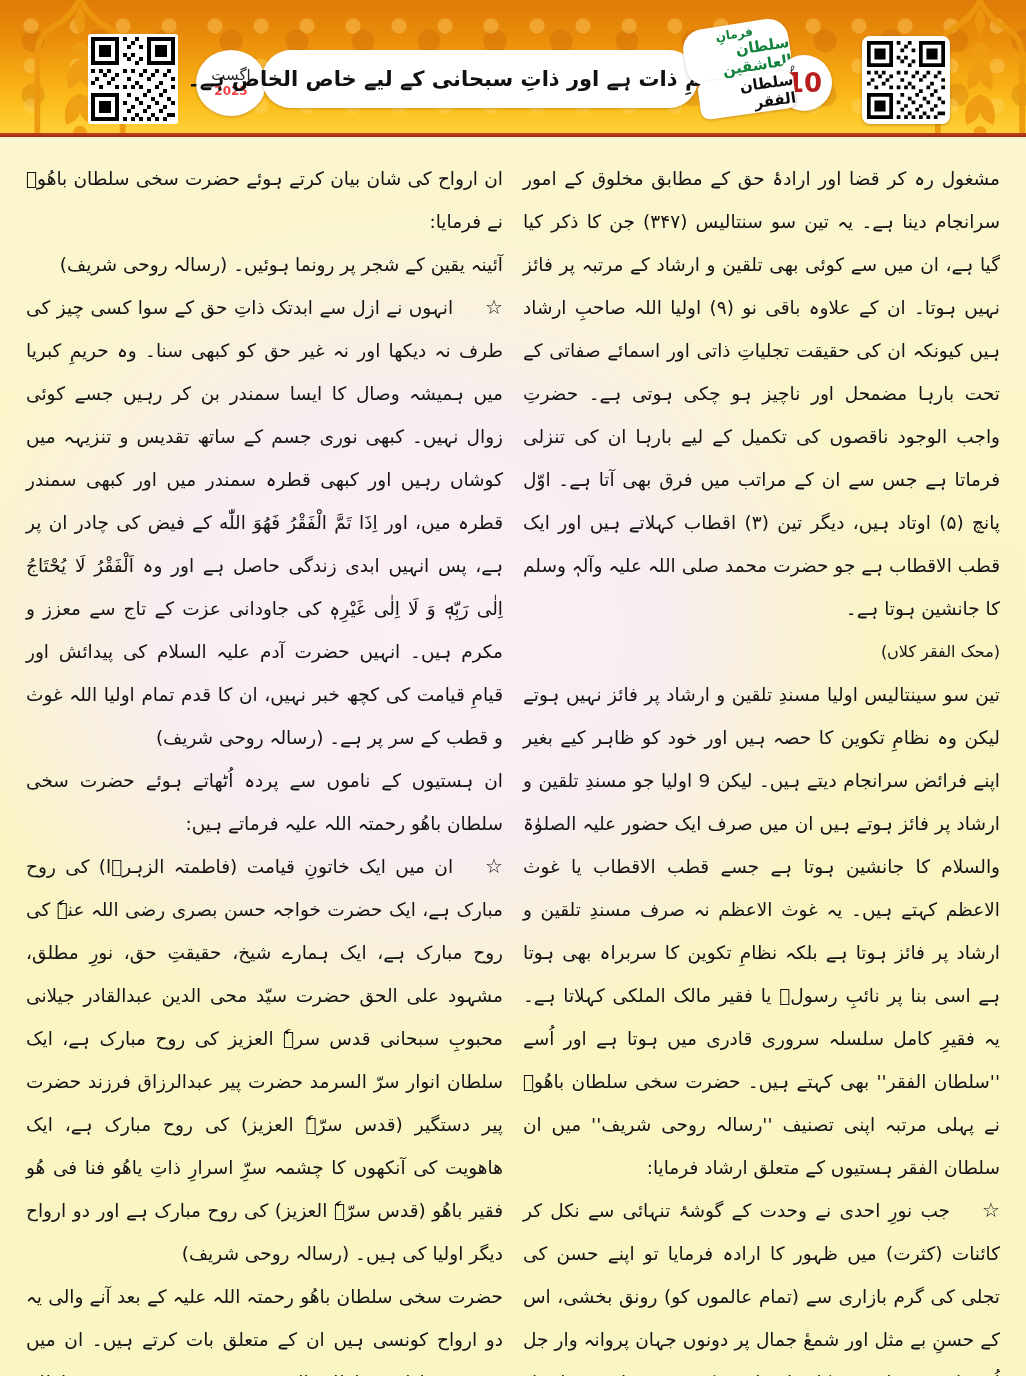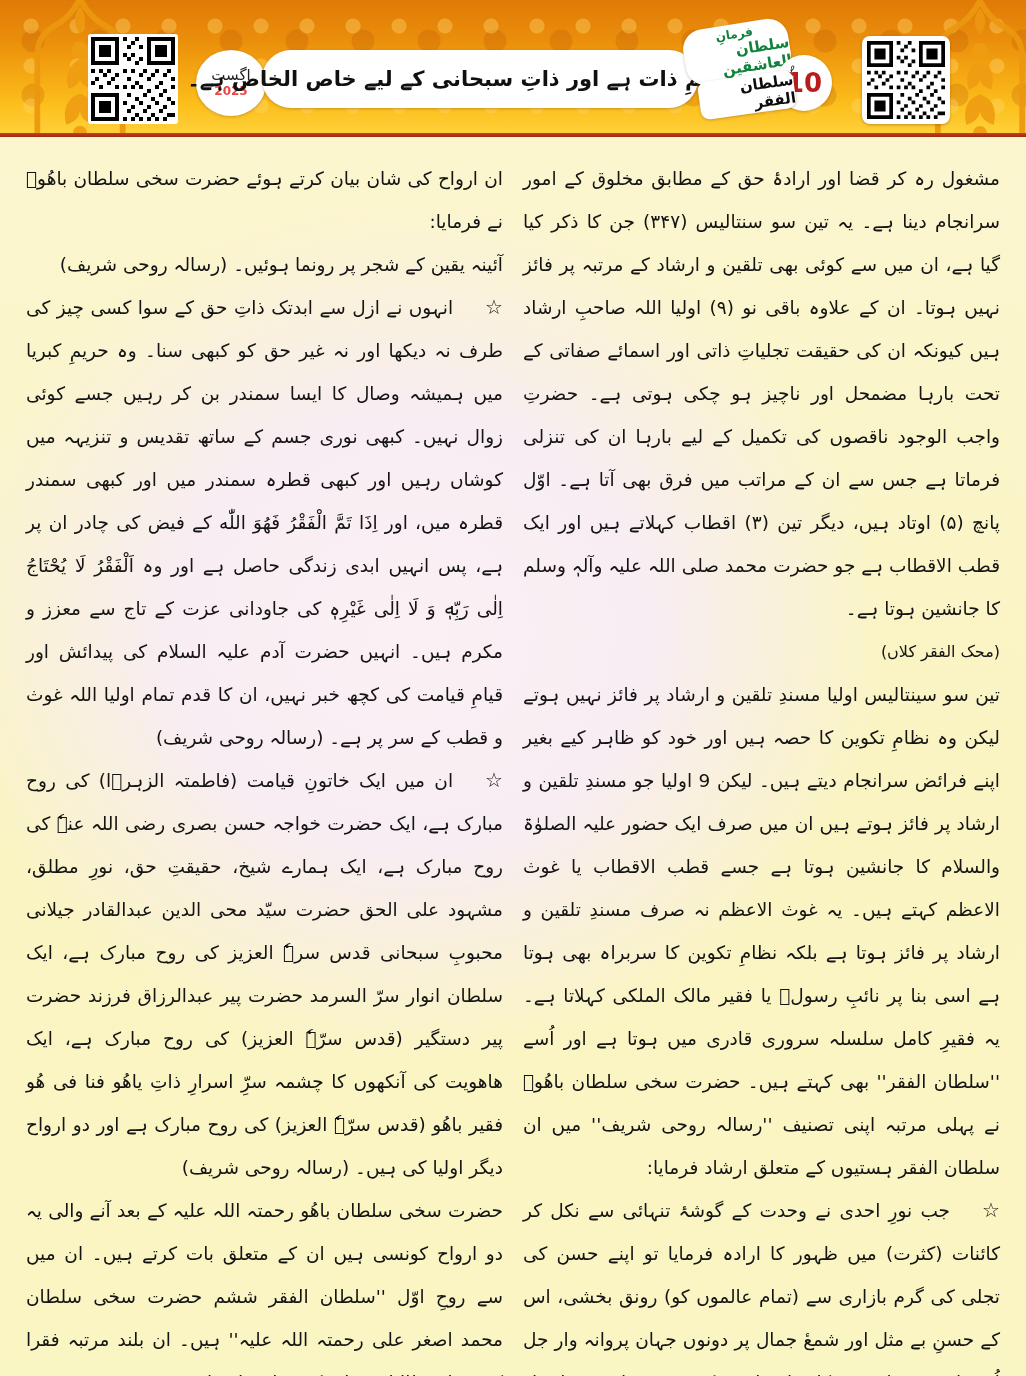--- a/index.html
+++ b/index.html
@@ -148,18 +148,19 @@
       <p class="para"><span>مشغول رہ کر قضا اور ارادۂ حق کے مطابق مخلوق کے امور سرانجام دینا ہے۔ یہ تین سو سنتالیس (۳۴۷) جن کا ذکر کیا گیا ہے، ان میں سے کوئی بھی تلقین و ارشاد کے مرتبہ پر فائز نہیں ہوتا۔ ان کے علاوہ باقی نو (۹) اولیا اللہ صاحبِ ارشاد ہیں کیونکہ ان کی حقیقت تجلیاتِ ذاتی اور اسمائے صفاتی کے تحت بارہا مضمحل اور ناچیز ہو چکی ہوتی ہے۔ حضرتِ واجب الوجود ناقصوں کی تکمیل کے لیے بارہا ان کی تنزلی فرماتا ہے جس سے ان کے مراتب میں فرق بھی آتا ہے۔ اوّل پانچ (۵) اوتاد ہیں، دیگر تین (۳) اقطاب کہلاتے ہیں اور ایک قطب الاقطاب ہے جو حضرت محمد صلی اللہ علیہ وآلہٖ وسلم کا جانشین ہوتا ہے۔</span></p>
       <p class="para citation"><span>(محک الفقر کلاں)</span></p>
       <p class="para"><span>تین سو سینتالیس اولیا مسندِ تلقین و ارشاد پر فائز نہیں ہوتے لیکن وہ نظامِ تکوین کا حصہ ہیں اور خود کو ظاہر کیے بغیر اپنے فرائض سرانجام دیتے ہیں۔ لیکن 9 اولیا جو مسندِ تلقین و ارشاد پر فائز ہوتے ہیں ان میں صرف ایک حضور علیہ الصلوٰۃ والسلام کا جانشین ہوتا ہے جسے قطب الاقطاب یا غوث الاعظم کہتے ہیں۔ یہ غوث الاعظم نہ صرف مسندِ تلقین و ارشاد پر فائز ہوتا ہے بلکہ نظامِ تکوین کا سربراہ بھی ہوتا ہے اسی بنا پر نائبِ رسولؐ یا فقیر مالک الملکی کہلاتا ہے۔ یہ فقیرِ کامل سلسلہ سروری قادری میں ہوتا ہے اور اُسے ''سلطان الفقر'' بھی کہتے ہیں۔ حضرت سخی سلطان باھُوؒ نے پہلی مرتبہ اپنی تصنیف ''رسالہ روحی شریف'' میں ان سلطان الفقر ہستیوں کے متعلق ارشاد فرمایا:</span></p>
       <p class="para"><span class="star-marker">☆</span><span>جب نورِ احدی نے وحدت کے گوشۂ تنہائی سے نکل کر کائنات (کثرت) میں ظہور کا ارادہ فرمایا تو اپنے حسن کی تجلی کی گرم بازاری سے (تمام عالموں کو) رونق بخشی، اس کے حسنِ بے مثل اور شمعٔ جمال پر دونوں جہان پروانہ وار جل اُٹھے اور میم احمدی کا نقاب اوڑھ کر صورتِ احمدی اختیار کی۔ پھر جذبات اور ارادات کی کثرت سے سات بار جنبش فرمائی جس سے سات ارواح فقرا باصفا فنا فی اللہ بقا باللہ تصورِ ذات میں محو، تمام مغز بے پوست حضرت آدم علیہ السلام کی پیدائش سے ستر ہزار سال قبل اللہ تعالیٰ کے جمال کے سمندر میں غرق</span></p>
     </div>
 
     <div class="col" dir="rtl">
       <p class="para"><span>ان ارواح کی شان بیان کرتے ہوئے حضرت سخی سلطان باھُوؒ نے فرمایا:</span></p>
       <p class="para"><span>آئینہ یقین کے شجر پر رونما ہوئیں۔ (رسالہ روحی شریف)</span></p>
       <p class="para"><span class="star-marker">☆</span><span>انہوں نے ازل سے ابدتک ذاتِ حق کے سوا کسی چیز کی طرف نہ دیکھا اور نہ غیر حق کو کبھی سنا۔ وہ حریمِ کبریا میں ہمیشہ وصال کا ایسا سمندر بن کر رہیں جسے کوئی زوال نہیں۔ کبھی نوری جسم کے ساتھ تقدیس و تنزیہہ میں کوشاں رہیں اور کبھی قطرہ سمندر میں اور کبھی سمندر قطرہ میں، اور اِذَا تَمَّ الْفَقْرُ فَهُوَ اللّٰه کے فیض کی چادر ان پر ہے، پس انہیں ابدی زندگی حاصل ہے اور وہ اَلْفَقْرُ لَا یُحْتَاجُ اِلٰی رَبِّهٖ وَ لَا اِلٰی غَیْرِهٖ کی جاودانی عزت کے تاج سے معزز و مکرم ہیں۔ انہیں حضرت آدم علیہ السلام کی پیدائش اور قیامِ قیامت کی کچھ خبر نہیں، ان کا قدم تمام اولیا اللہ غوث و قطب کے سر پر ہے۔ (رسالہ روحی شریف)</span></p>
+      <p class="para"><span>ان ہستیوں کے ناموں سے پردہ اُٹھاتے ہوئے حضرت سخی سلطان باھُو رحمتہ اللہ علیہ فرماتے ہیں:</span></p>
       <p class="para"><span class="star-marker">☆</span><span>ان میں ایک خاتونِ قیامت (فاطمتہ الزہرؓا) کی روح مبارک ہے، ایک حضرت خواجہ حسن بصری رضی اللہ عنہٗ کی روح مبارک ہے، ایک ہمارے شیخ، حقیقتِ حق، نورِ مطلق، مشہود علی الحق حضرت سیّد محی الدین عبدالقادر جیلانی محبوبِ سبحانی قدس سرہٗ العزیز کی روح مبارک ہے، ایک سلطان انوار سرّ السرمد حضرت پیر عبدالرزاق فرزند حضرت پیر دستگیر (قدس سرّہٗ العزیز) کی روح مبارک ہے، ایک ھاھویت کی آنکھوں کا چشمہ سرِّ اسرارِ ذاتِ یاھُو فنا فی ھُو فقیر باھُو (قدس سرّہٗ العزیز) کی روح مبارک ہے اور دو ارواح دیگر اولیا کی ہیں۔ (رسالہ روحی شریف)</span></p>
       <p class="para"><span>حضرت سخی سلطان باھُو رحمتہ اللہ علیہ کے بعد آنے والی یہ دو ارواح کونسی ہیں ان کے متعلق بات کرتے ہیں۔ ان میں سے روحِ اوّل ''سلطان الفقر ششم حضرت سخی سلطان محمد اصغر علی رحمتہ اللہ علیہ'' ہیں۔ ان بلند مرتبہ فقرا کے متعلق طالبانِ مولیٰ کو خواب یا مراقبہ میں</span></p>
     </div>
 
   </div>
 </div>
 
 </body></html>

